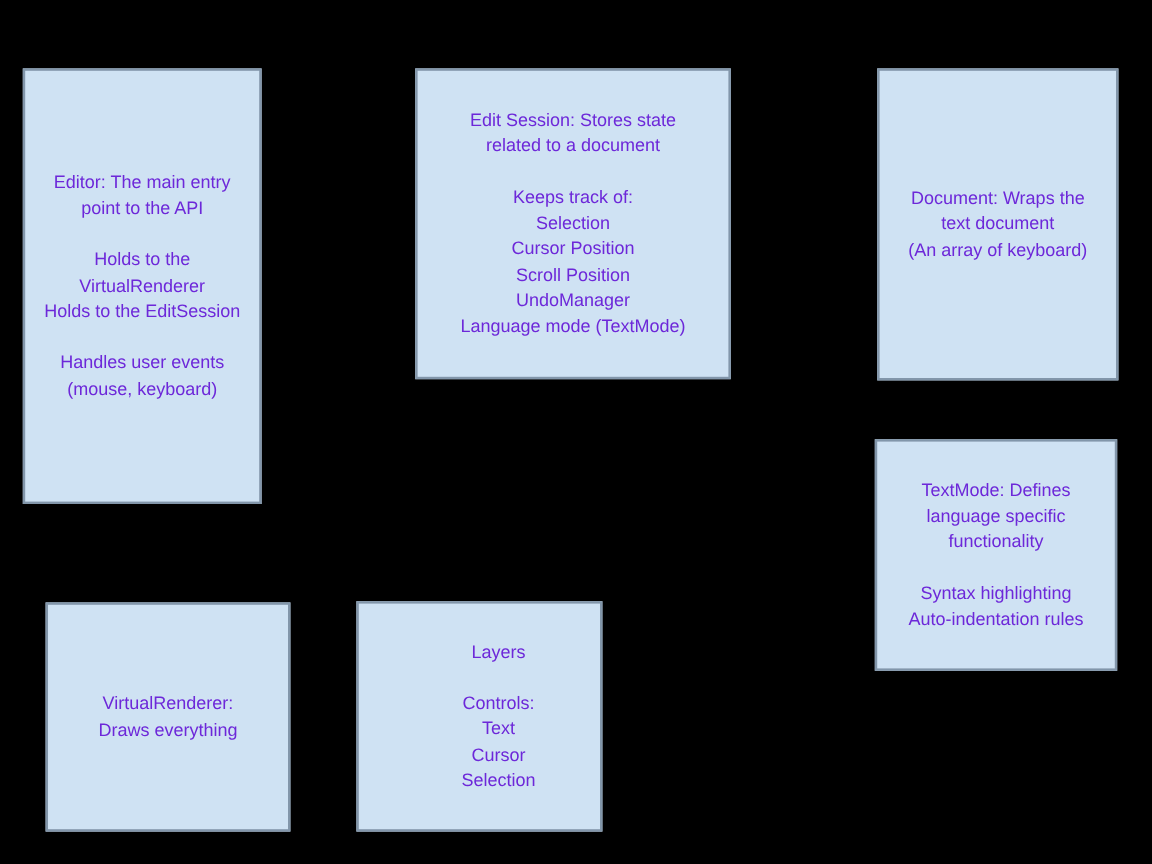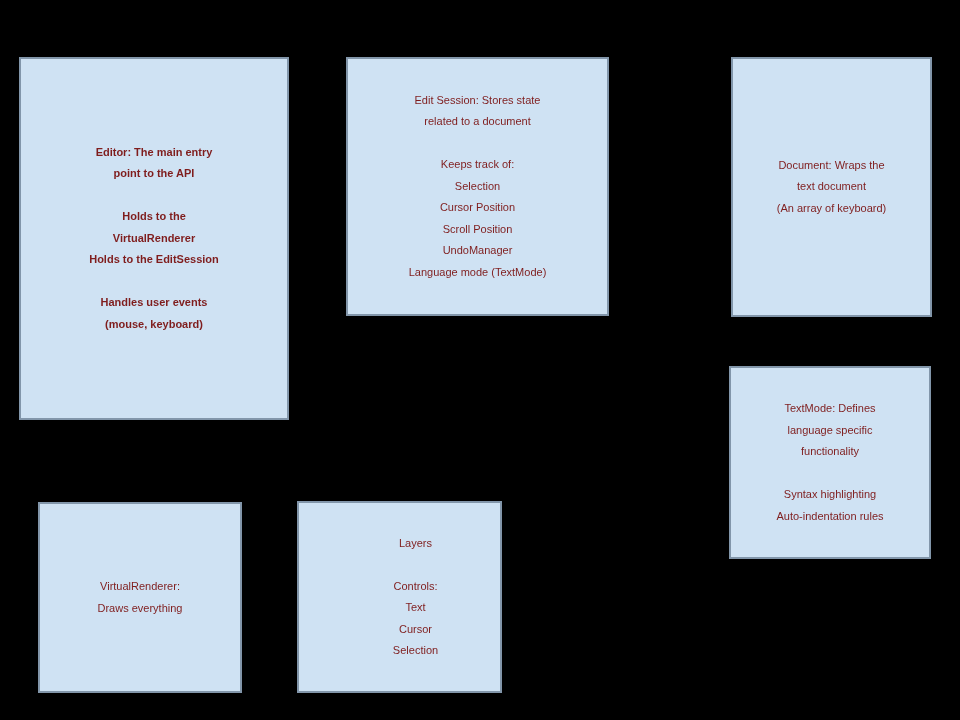--- a/index.html
+++ b/index.html
@@ -20,27 +20,27 @@
     background: #cfe2f3;
     border: 2px solid #8296aa;
     display: flex;
     align-items: center;
     justify-content: center;
   }
   .node-text {
     width: 100%;
     text-align: center;
     white-space: pre-line;
-    color: #7f1d1d;
-    font-size: 11px;
+    color: #6d28d9;
+    font-size: 15px;
     line-height: 21.5px;
     padding: 0 4px;
   }
   
-  .box-editor           { left: 19px;  top: 57px;  width: 270px; height: 363px; font-weight: bold; }
+  .box-editor           { left: 19px;  top: 57px;  width: 199px; height: 363px; }
   .box-edit-session     { left: 346px; top: 57px;  width: 263px; height: 259px; }
   .box-document         { left: 731px; top: 57px;  width: 201px; height: 260px; }
   .box-textmode         { left: 729px; top: 366px; width: 202px; height: 193px; }
   .box-virtual-renderer { left: 38px;  top: 502px; width: 204px; height: 191px; }
   .box-layers           { left: 297px; top: 501px; width: 205px; height: 192px; padding-left: 32px; }
 </style>
 </head>
 <body>
 
 <div class="canvas">

